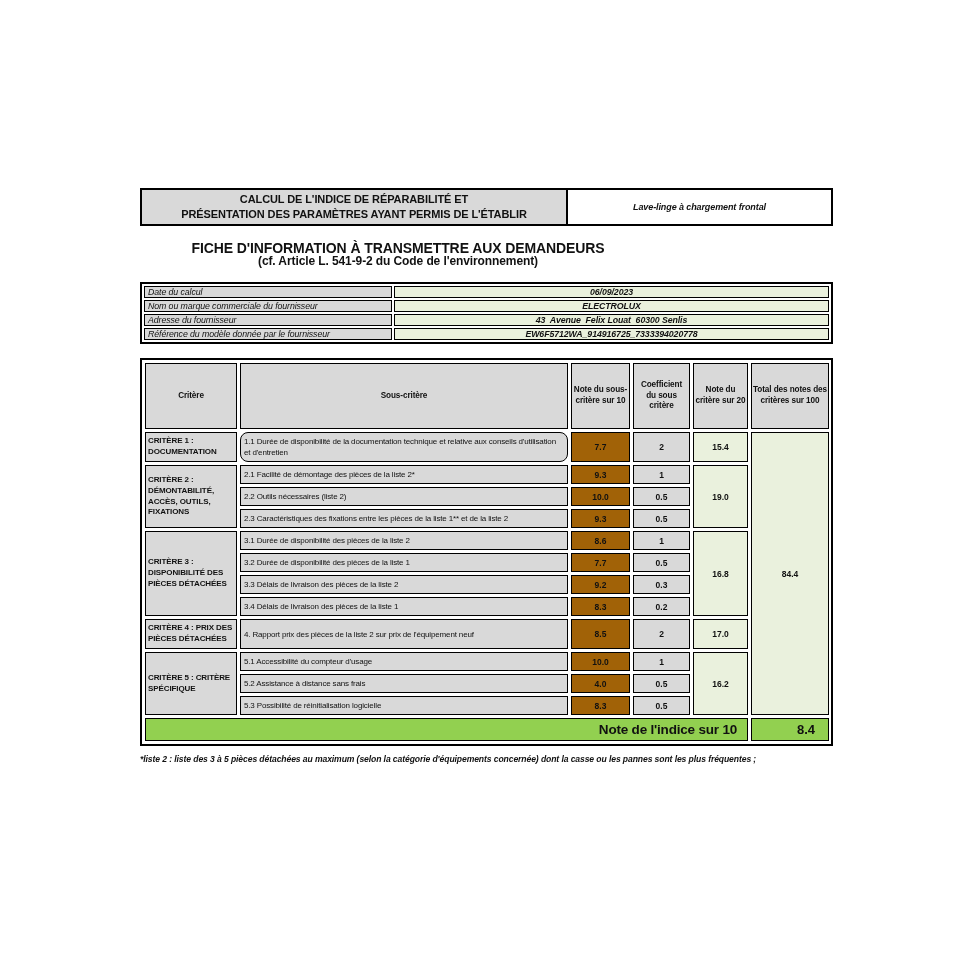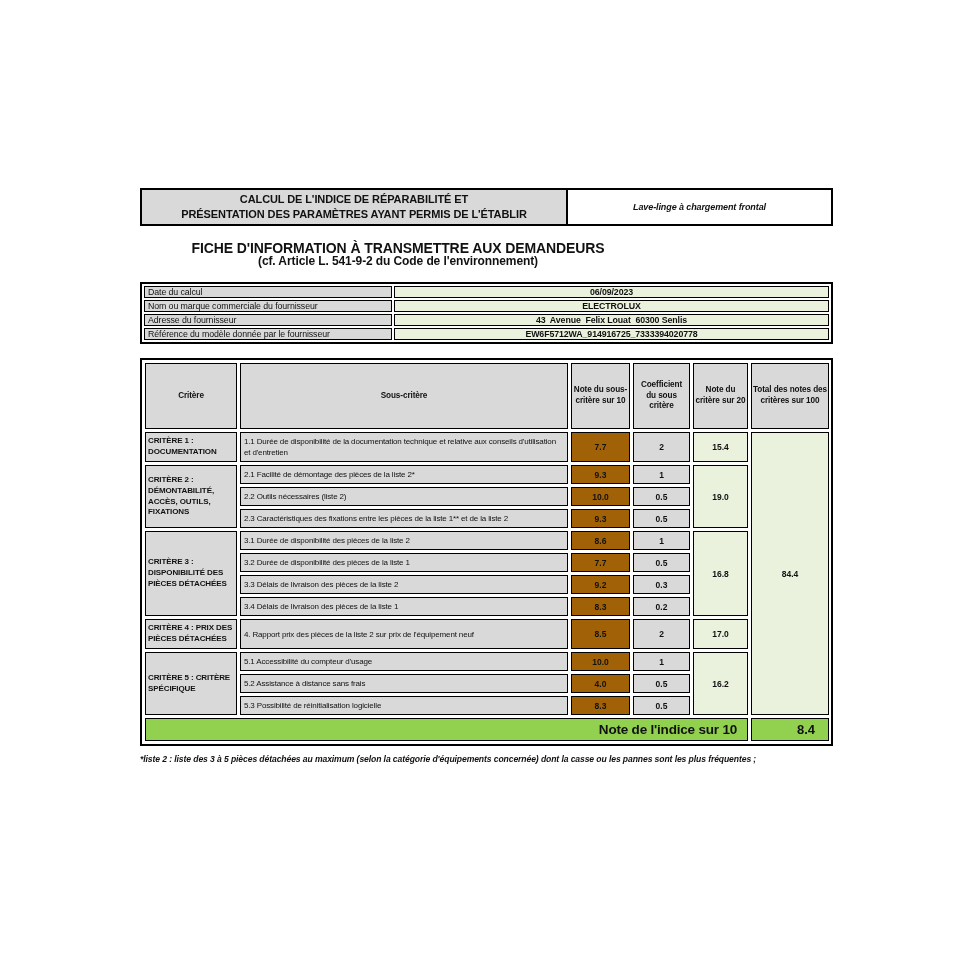--- a/index.html
+++ b/index.html
@@ -29,37 +29,37 @@
     font-weight:bold;font-style:italic;font-size:9px;letter-spacing:-0.1px;
   }
 
   
   .subtitle{margin-top:16px;width:516px;text-align:center;font-weight:bold;}
   .subtitle .s1{font-size:14px;line-height:13px;letter-spacing:-0.1px;}
   .subtitle .s2{font-size:12px;line-height:13px;letter-spacing:-0.1px;}
 
   
   .info-wrap{margin-top:14px;border:2px solid #000;width:693px;}
-  table.info{border-collapse:separate;border-spacing:2px;width:100%;table-layout:fixed;}
+  table.info{border-collapse:separate;border-spacing:2px;width:100%;table-layout:fixed;font-style:italic;}
   table.info td{border:1px solid #000;height:11px;font-size:8.8px;vertical-align:middle;}
   td.i-label{background:var(--cell-gray);padding:0 0 0 3px;letter-spacing:-0.1px;}
   td.i-value{background:var(--cell-green-light);font-weight:bold;text-align:center;white-space:pre-wrap;letter-spacing:-0.1px;}
 
   
   .main-wrap{margin-top:14px;border:2px solid #000;width:693px;}
   table.score{border-collapse:separate;border-spacing:3px;width:100%;table-layout:fixed;}
   table.score td{border:1px solid #000;vertical-align:middle;}
   tr.hrow{height:66px;}
   tr.r30{height:30px;}
   tr.r19{height:19px;}
   tr.gr{height:23px;}
   td.hc{background:var(--cell-gray);font-weight:bold;text-align:center;font-size:8.2px;line-height:1.3;padding:0 1px;letter-spacing:-0.1px;}
   td.crit{background:var(--cell-gray);font-weight:bold;text-align:left;font-size:8px;line-height:1.35;padding:0 2px;letter-spacing:-0.1px;}
   td.sub{background:var(--cell-gray);font-size:8px;text-align:left;padding:0 3px;white-space:nowrap;overflow:hidden;letter-spacing:-0.15px;}
-  td.sub.wrap{white-space:normal;line-height:1.4;}
+  td.sub.wrap{white-space:normal;line-height:1.4;border-radius:8px;}
   td.note{background:#a16207;font-weight:bold;text-align:center;font-size:8.5px;}
   td.coef{background:var(--cell-gray);font-weight:bold;text-align:center;font-size:8.5px;}
   td.n20{background:var(--cell-green-light);font-weight:bold;text-align:center;font-size:8.5px;}
   td.total{background:var(--cell-green-light);font-weight:bold;text-align:center;font-size:8.5px;}
   tr.gr td{background:var(--accent-green);padding-left:32px;}
   td.final-label{text-align:right;font-weight:bold;font-size:13.5px;padding-right:10px;letter-spacing:-0.2px;}
   td.final-score{text-align:center;font-weight:bold;font-size:13px;}
 
   
   .footnotes{margin-top:6px;width:693px;font-style:italic;font-weight:600;font-size:8.6px;line-height:14px;letter-spacing:-0.1px;}

